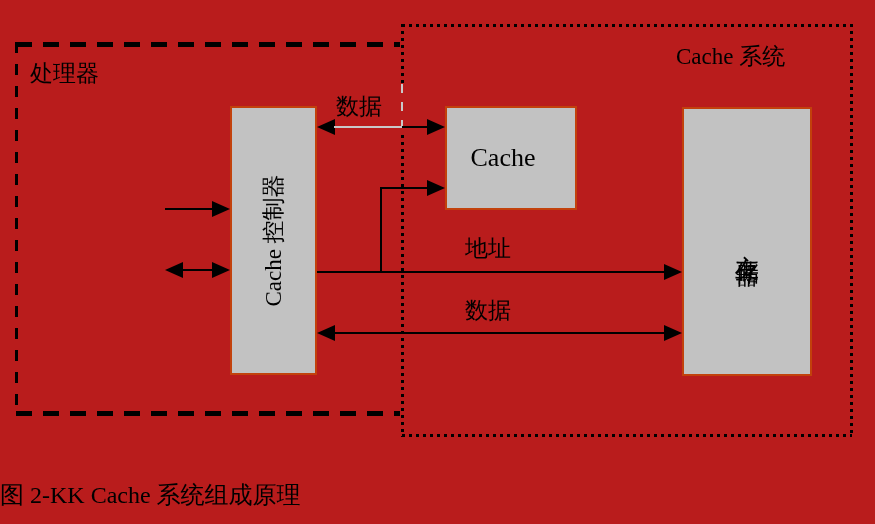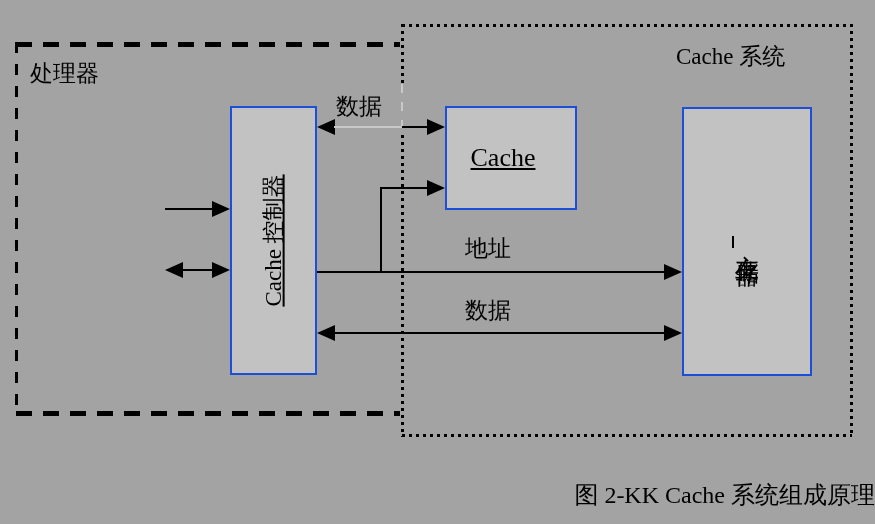--- a/index.html
+++ b/index.html
@@ -1,43 +1,42 @@
 <!DOCTYPE html>
 <html><head>
 <meta charset="utf-8">
 <style>
   * { margin: 0; padding: 0; box-sizing: border-box; }
   html, body { background: #ffffff; }
   .stage {
     position: relative;
     width: 875px;
     height: 524px;
-    background: #a3a3a3;
+    background: #b91c1c;
     font-family: "Liberation Serif", "DejaVu Serif", serif;
     color: #000;
     overflow: hidden;
   }
   .abs { position: absolute; }
 
   
   .dash-h { height: 5px; background: repeating-linear-gradient(90deg, #000 0 16px, transparent 16px 27px); }
   .dash-v { width: 3px;  background: repeating-linear-gradient(180deg, #000 0 11px, transparent 11px 22px); }
   .dot-h  { height: 3px; background: repeating-linear-gradient(90deg, #000 0 3px, transparent 3px 7px); }
   .dot-v  { width: 3px;  background: repeating-linear-gradient(180deg, #000 0 3px, transparent 3px 7px); }
   .faint-dash-v { width: 2px; background: repeating-linear-gradient(180deg, #c9c9c9 0 9px, transparent 9px 18px); }
 
   
   .block {
     position: absolute;
     background: #c2c2c2;
-    border: 2px solid #1d4ed8;
+    border: 2px solid #c2410c;
     display: flex;
     align-items: center;
     justify-content: center;
-    text-decoration: underline;
   }
   .block-label { font-size: 26px; color: #000; }
   .rot-label {
     font-size: 23px;
     white-space: nowrap;
     transform: rotate(-90deg);
   }
   .vert-label {
     font-size: 24px;
     writing-mode: vertical-rl;
@@ -53,21 +52,21 @@
   .ah { position: absolute; width: 0; height: 0; border-top: 8px solid transparent; border-bottom: 8px solid transparent; }
   .ah-r { border-left: 18px solid #000; }
   .ah-l { border-right: 18px solid #000; }
 
   
   .grp-label, .bus-label { position: absolute; font-size: 23px; line-height: 28px; white-space: nowrap; }
   .caption {
     position: absolute;
     left: 0; top: 479px;
     width: 100%;
-    text-align: right;
+    text-align: left;
     font-size: 24px;
     white-space: nowrap;
   }
 </style>
 </head>
 <body>
 
 <div class="stage">
 
   <div class="abs dash-h" style="left:16px; top:42px;  width:384px;"></div>

